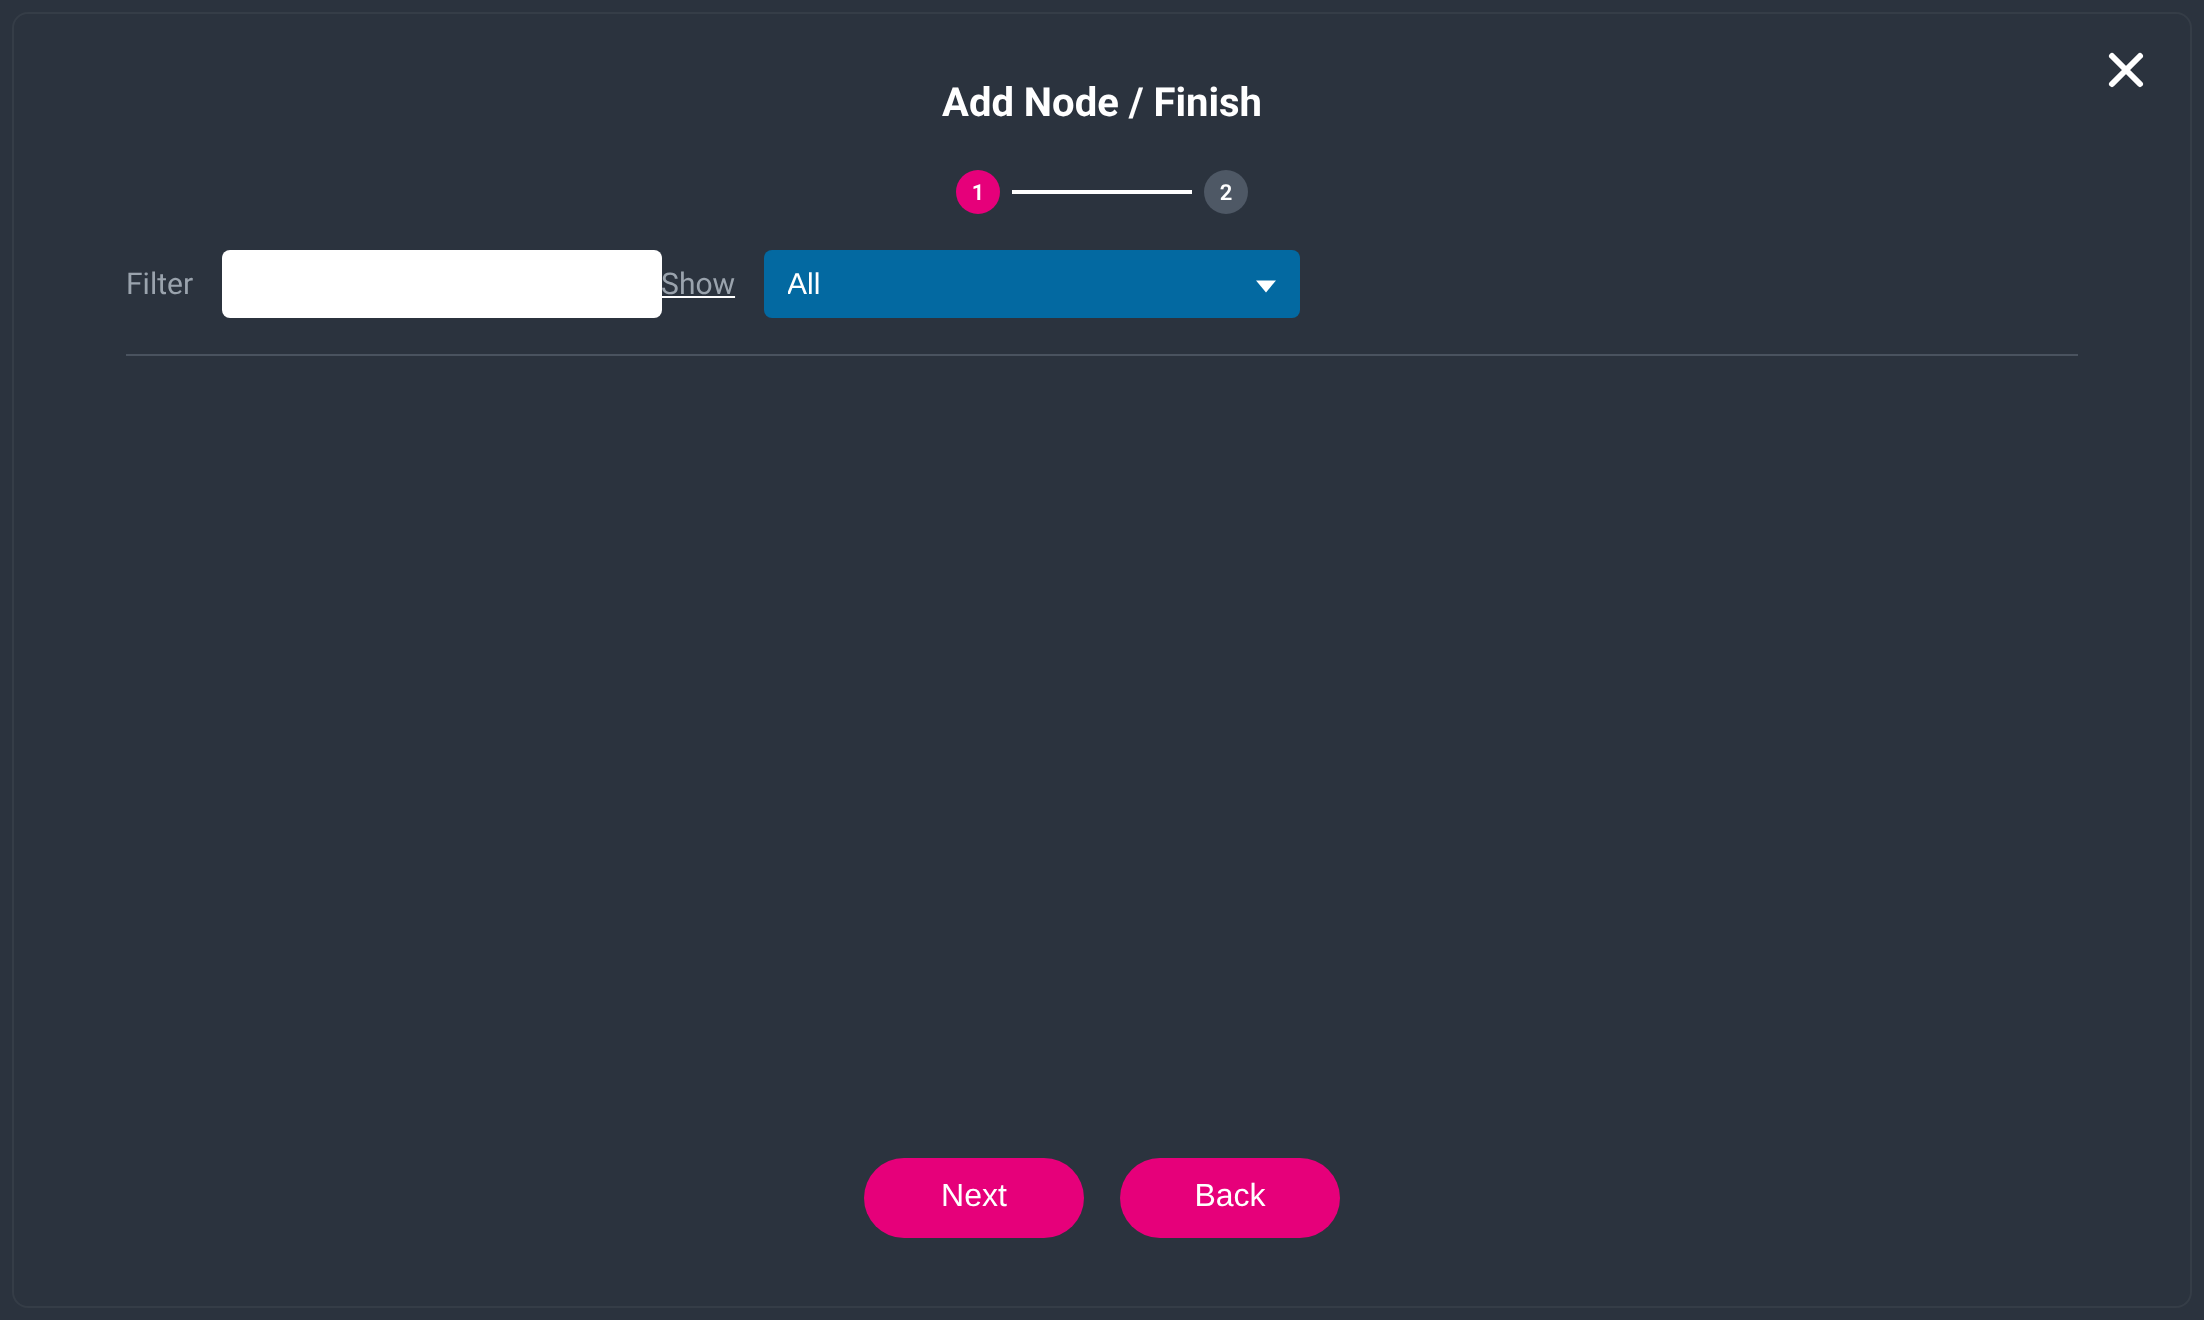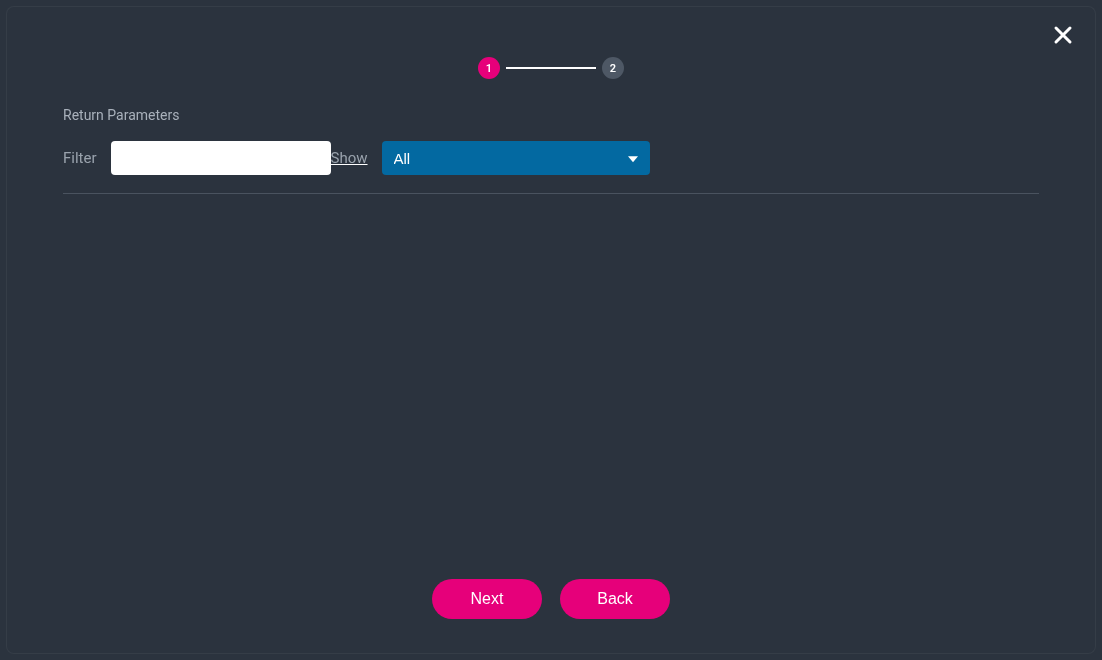--- a/index.html
+++ b/index.html
@@ -190,28 +190,28 @@
 <body>
 
 <div class="modal">
 
   <div class="close-btn">
     <svg width="20" height="20" viewBox="0 0 20 20">
         <path d="M3 3 L17 17 M17 3 L3 17" stroke="#fff" stroke-width="3" stroke-linecap="round"></path>
       </svg>
   </div>
 
+  <div class="title">Add Node / Finish</div>
 
   <div class="stepper">
     <div class="step active">1</div>
     <div class="step-line"></div>
     <div class="step inactive">2</div>
   </div>
 
-  <div class="section-label">Return Parameters</div>
 
   <div class="controls-row">
     <div class="filter-group">
       <span class="filter-label">Filter</span>
       <input class="filter-input" type="text" value="" style="">
     </div>
     <div class="show-group">
       <span class="show-label">Show</span>
       <div class="select-wrap">
         <select class="show-select">

